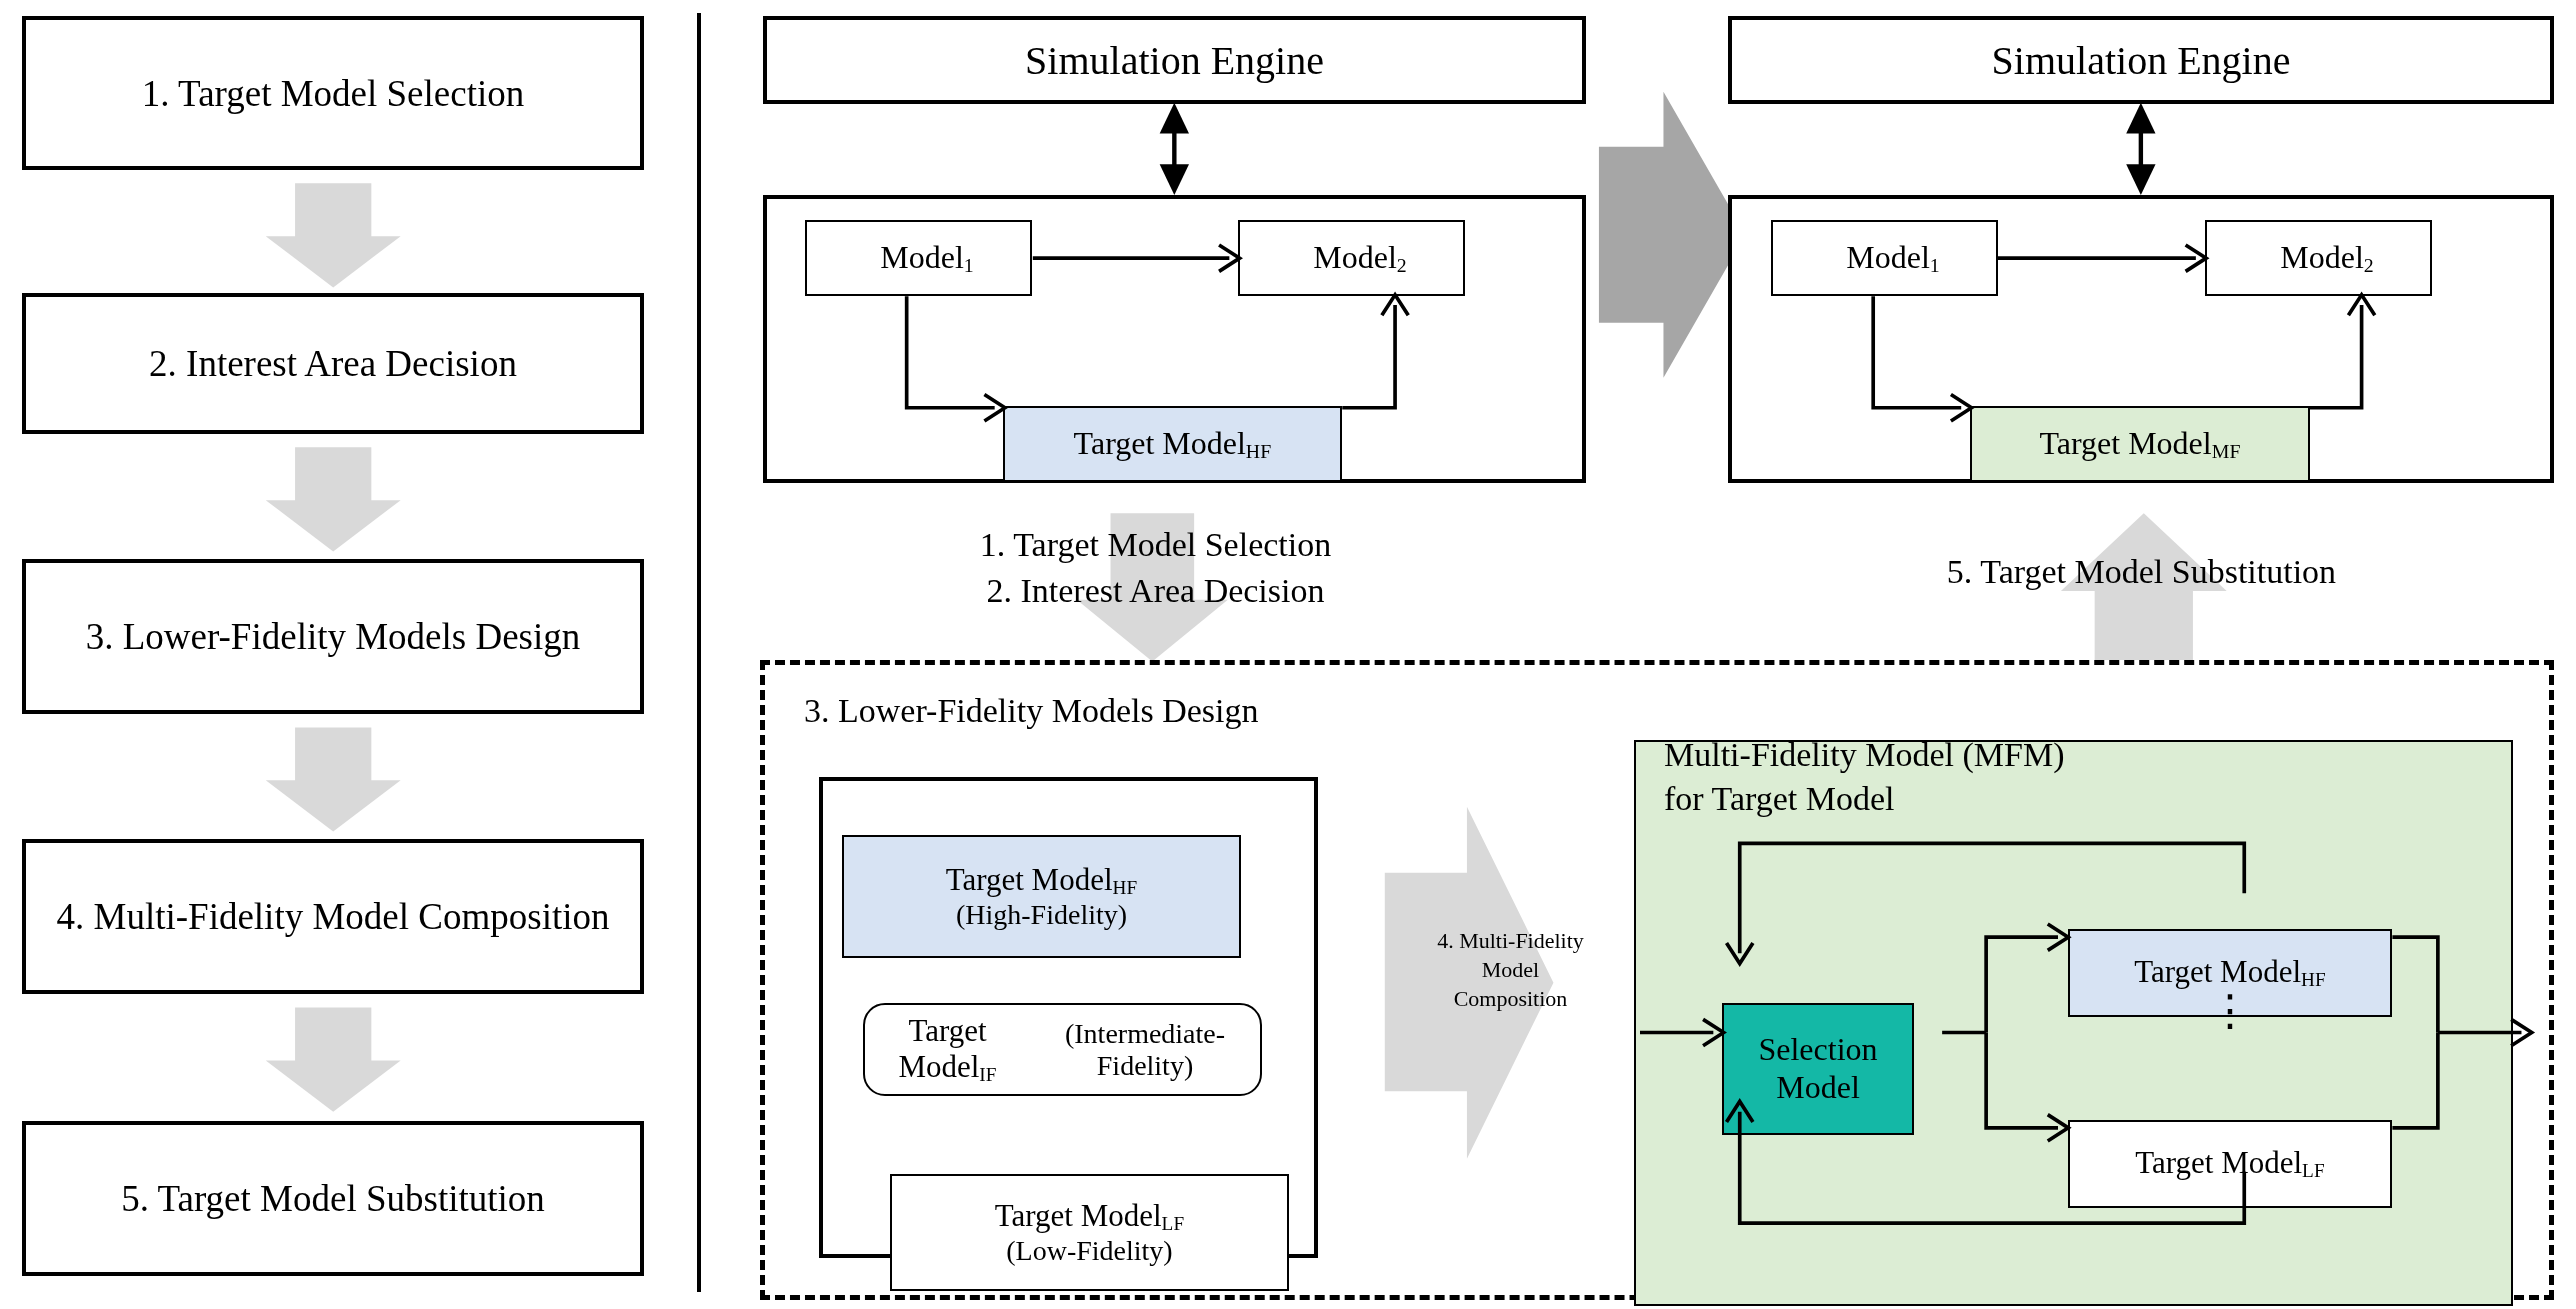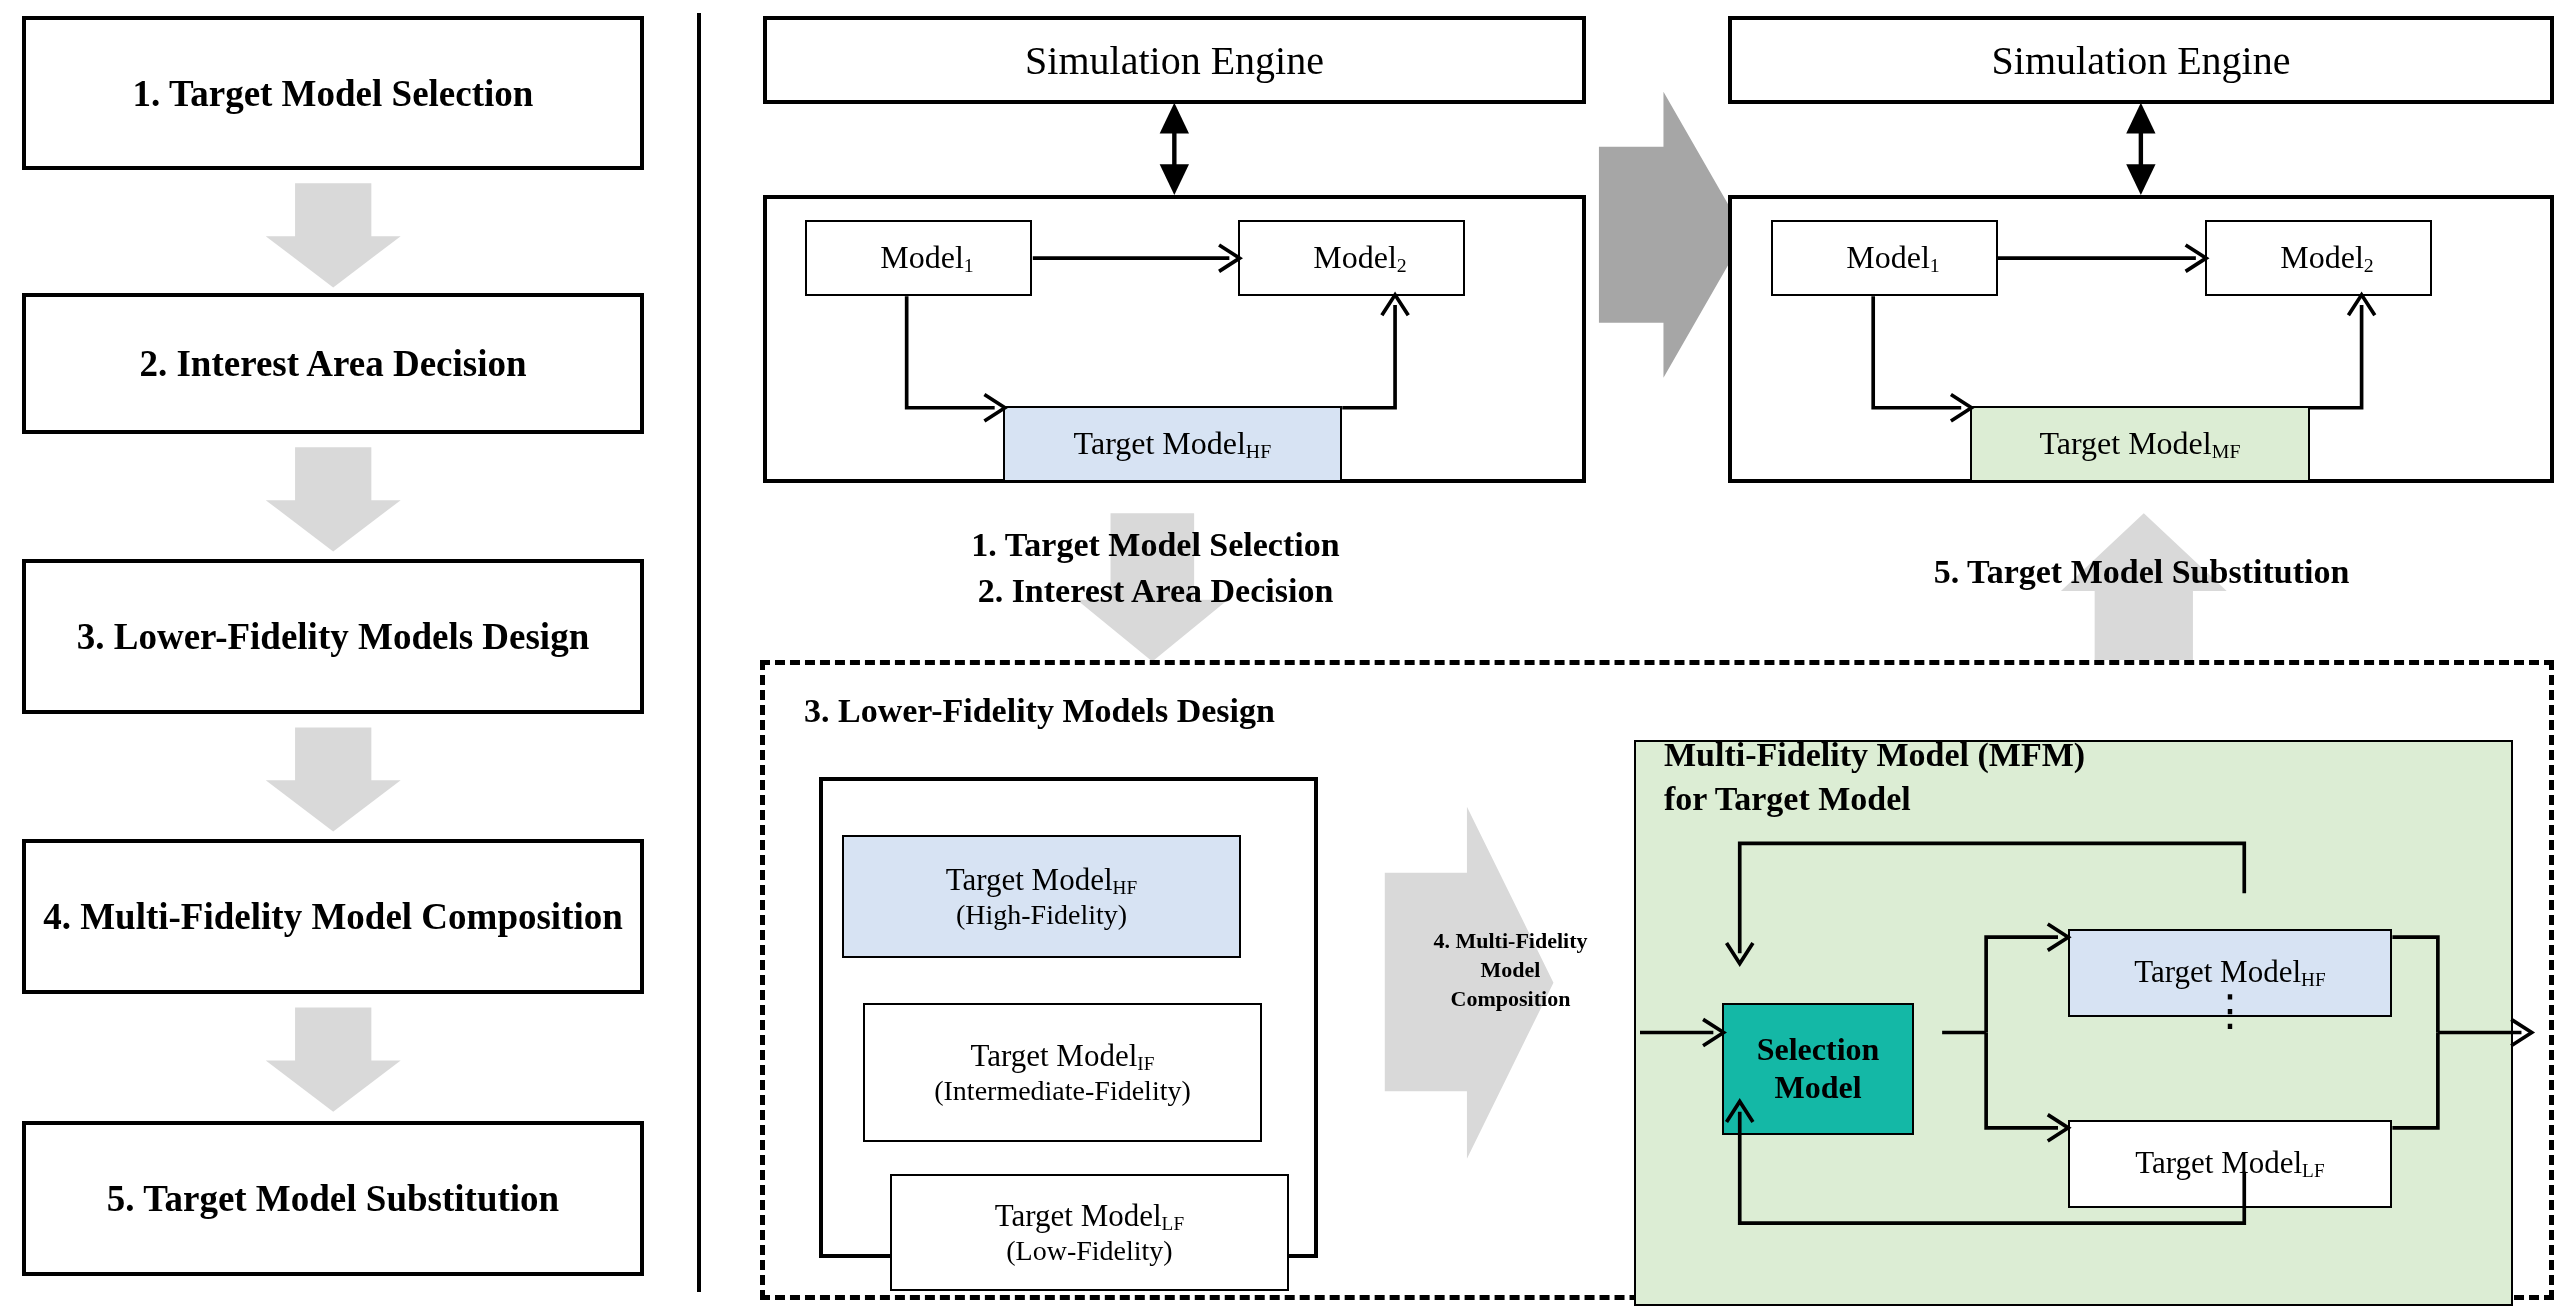--- a/index.html
+++ b/index.html
@@ -2,21 +2,21 @@
 <html style="font-size:11.7px"><head>
 <meta charset="utf-8">
 <style>
   html,body{margin:0;padding:0;background:#ffffff;}
   body{width:2576px;height:1309px;position:relative;overflow:hidden;
        font-family:"Liberation Serif","DejaVu Serif",serif;color:#000;}
   .box{position:absolute;box-sizing:border-box;border:4.4px solid #000;background:#fff;
        display:flex;align-items:center;justify-content:center;text-align:center;}
   .thin{border-width:2.9px;padding-left:17px;}
   .thinner{border-width:2.2px;margin-top:36px;}
-  .bold{font-weight:bold;}
+  .bold{font-weight:normal;}
   .lbl{position:absolute;text-align:center;line-height:1.12;white-space:pre-line;}
   sub{font-size:0.62em;vertical-align:-0.22em;letter-spacing:0.1px;}
   svg{position:absolute;left:0;top:0;overflow:visible;pointer-events:none;}
   .divider{position:absolute;background:#000;}
   .dashbox{position:absolute;box-sizing:border-box;border:5.1px dashed #000;background:transparent;}
 </style>
 </head>
 <body>
 
 <div class="box" style="left:22px;top:16px;width:622px;height:154px;">
@@ -162,21 +162,21 @@
 
 <div class="box" style="left:819px;top:777px;width:499px;height:481px;"></div>
 
 <div class="box thinner" style="left:842px;top:799px;width:399px;height:123px;background:#d7e3f3;flex-direction:column;">
   <span style="font-size:31px;">
     <span>Target Model</span><sub>HF</sub>
   </span>
   <span style="font-size:28px;">(High-Fidelity)</span>
 </div>
 
-<div class="box thinner" style="left:863px;top:967px;width:399px;height:139px;flex-direction:column;">
+<div class="box thinner" style="left:863px;top:967px;width:399px;height:93px;flex-direction:row;border-radius:22px;">
   <span style="font-size:31px;">
     <span>Target Model</span><sub>IF</sub>
   </span>
   <span style="font-size:28px;">(Intermediate-Fidelity)</span>
 </div>
 
 <div class="box thinner" style="left:890px;top:1138px;width:399px;height:117px;flex-direction:column;">
   <span style="font-size:31px;">
     <span>Target Model</span><sub>LF</sub>
   </span>

